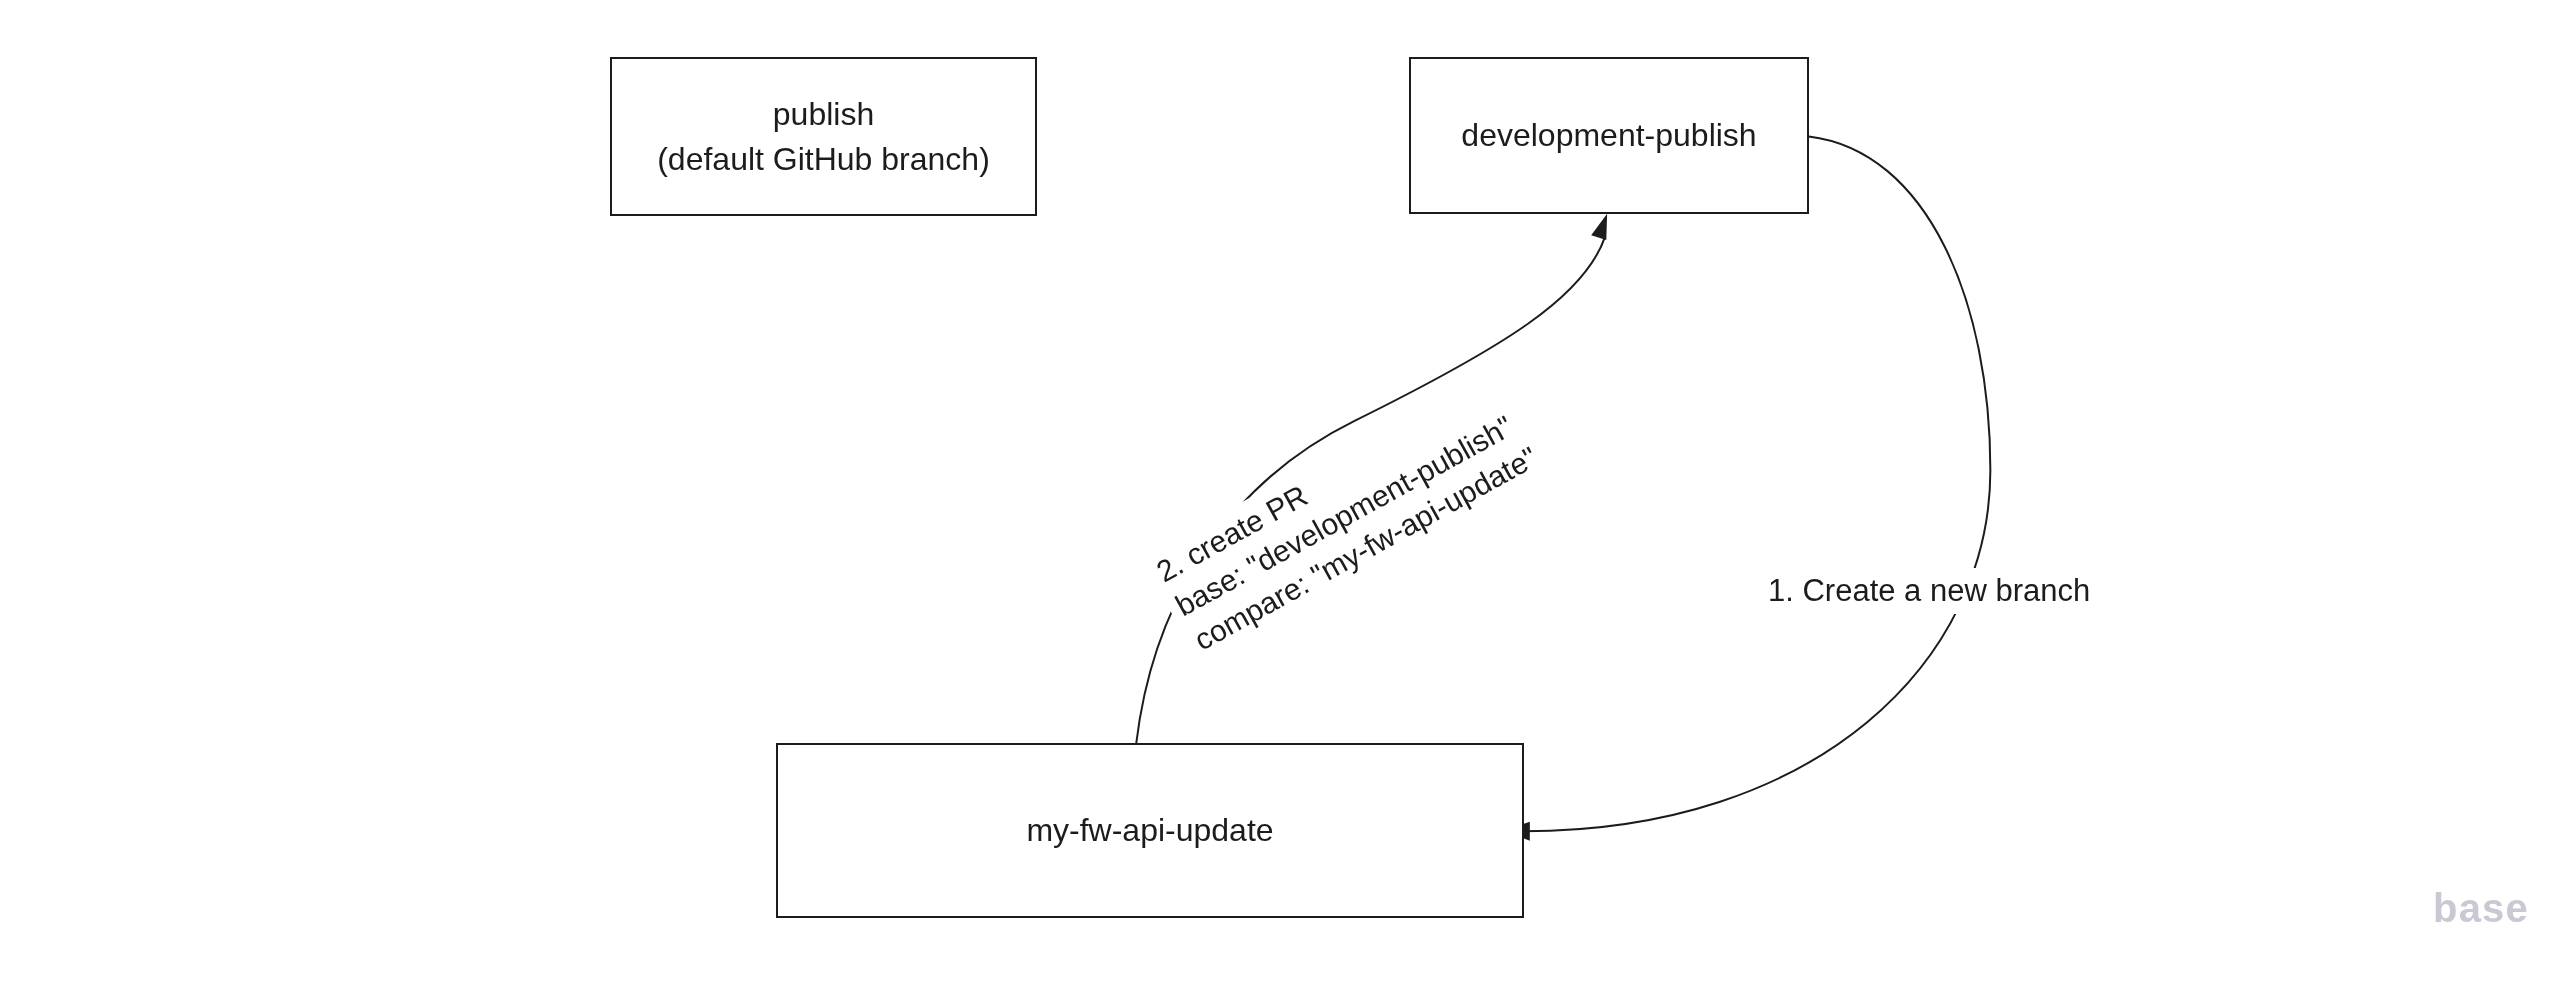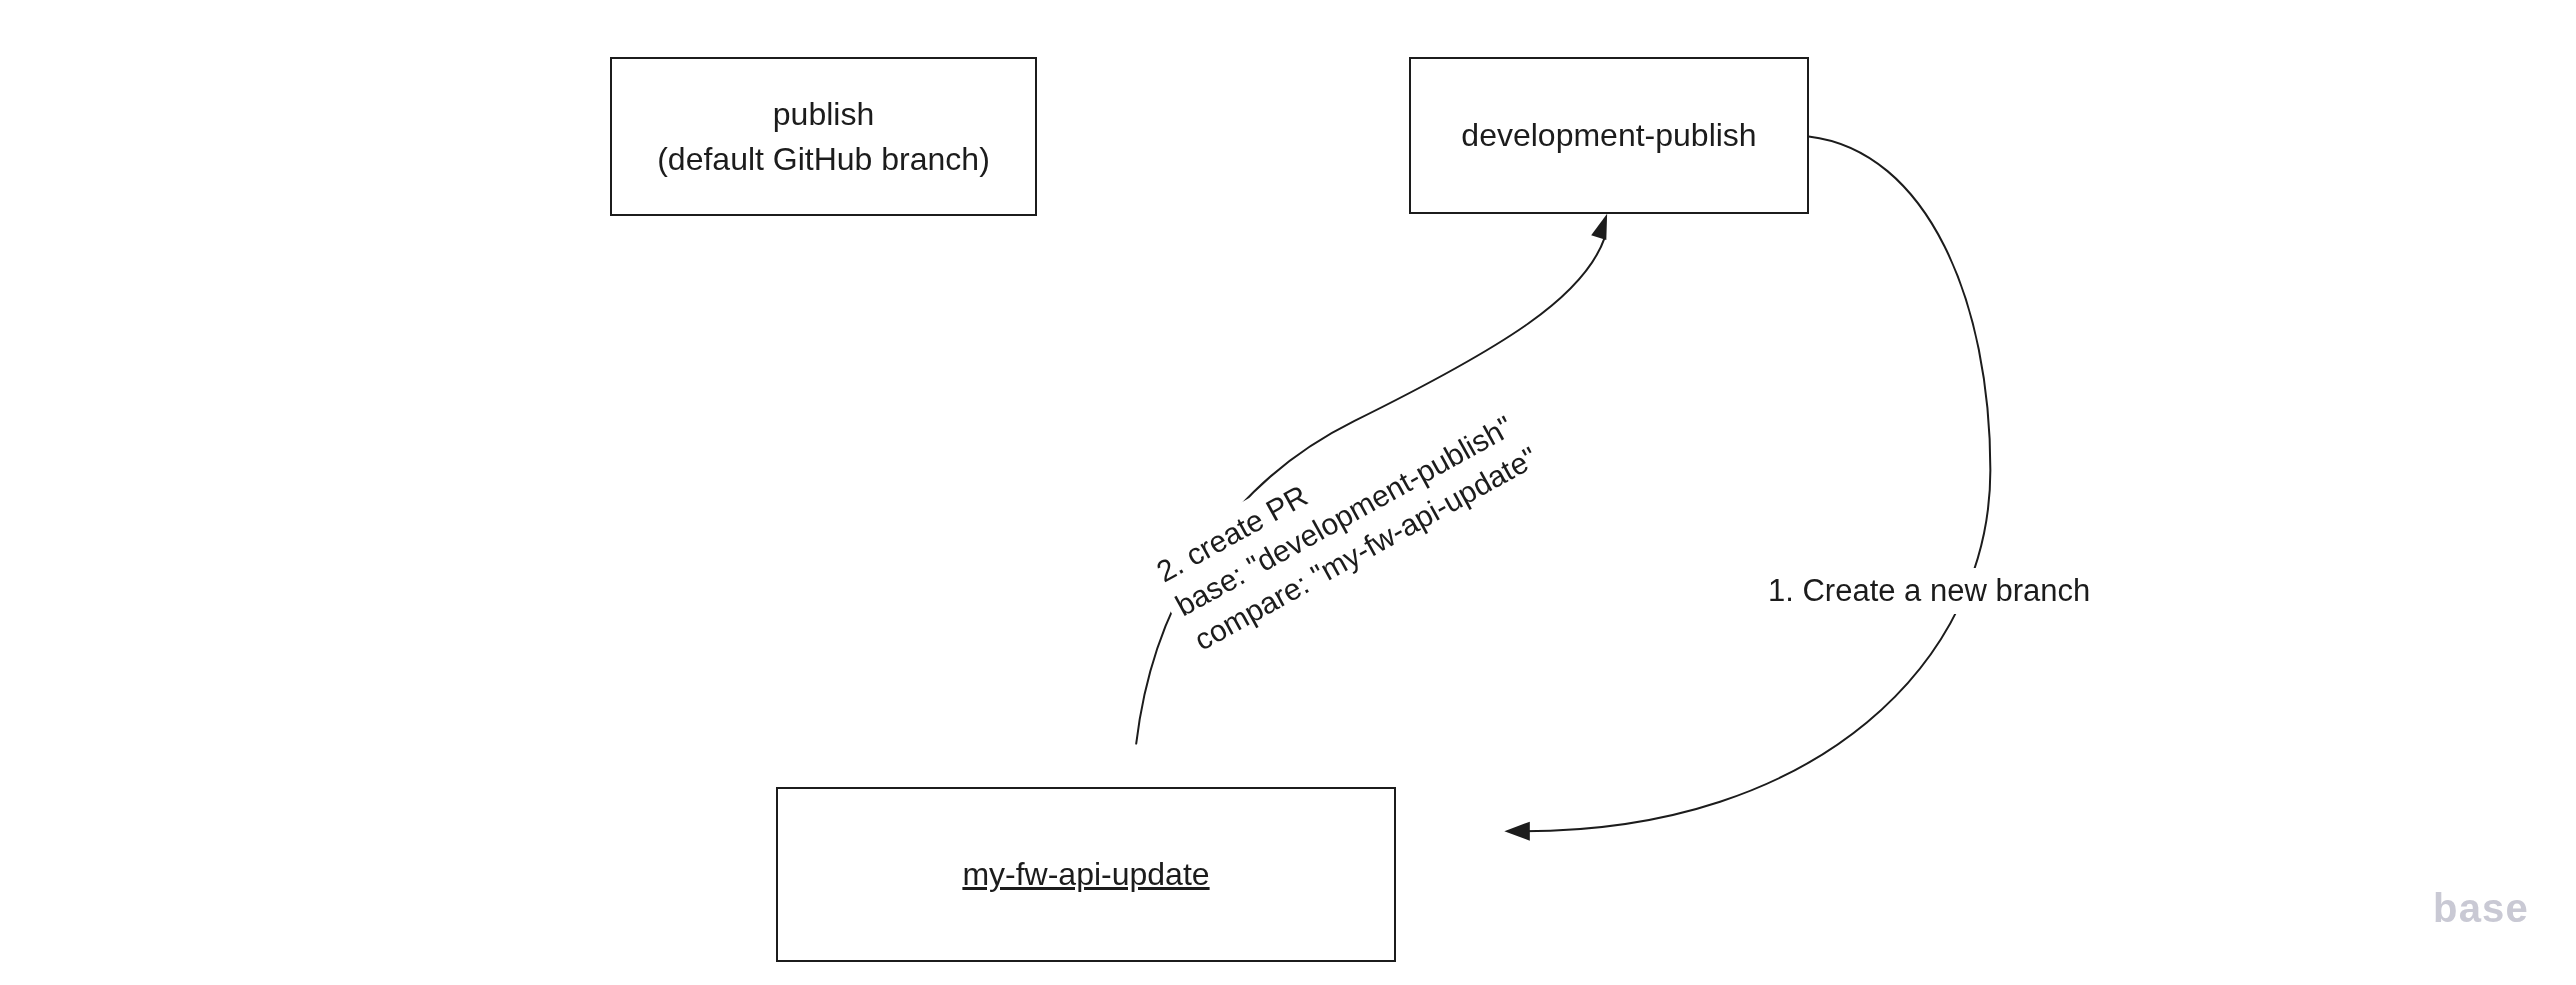--- a/index.html
+++ b/index.html
@@ -44,21 +44,21 @@
     flex-direction: column;
     align-items: center;
     justify-content: center;
     text-align: center;
     font-size: 32px;
     line-height: 1.38;
     color: var(--text, #1c1c1c);
   }
   .node-publish { left: 610px; top: 57px; width: 427px; height: 159px; }
   .node-development-publish { left: 1409px; top: 57px; width: 400px; height: 157px; }
-  .node-my-fw-api-update { left: 776px; top: 787px; width: 620px; height: 175px; text-decoration: underline; }
+  .node-my-fw-api-update { left: 776px; top: 743px; width: 748px; height: 175px; }
   .connector-label {
     position: absolute;
     z-index: 3;
     background: var(--fill, #ffffff);
     color: var(--text, #1c1c1c);
     font-size: 31px;
     white-space: nowrap;
   }
   .label-create-branch {
     left: 1757px; top: 568px;

